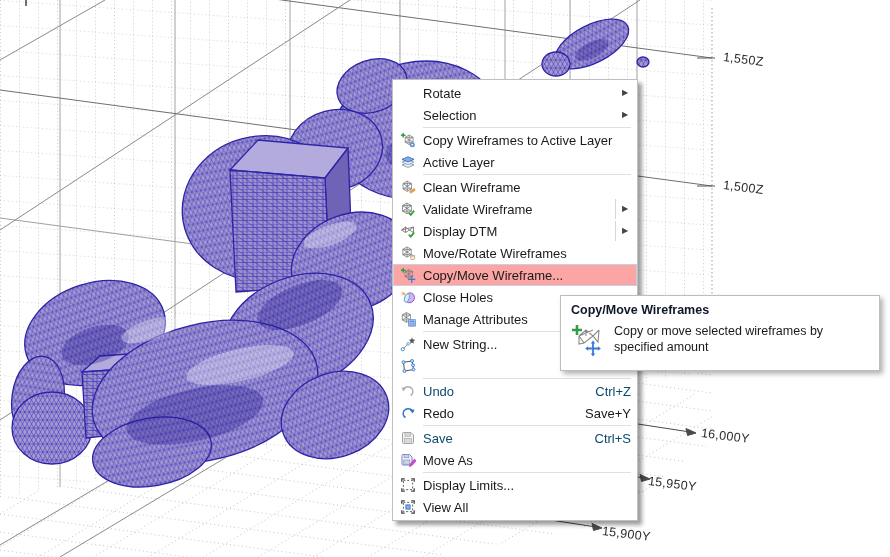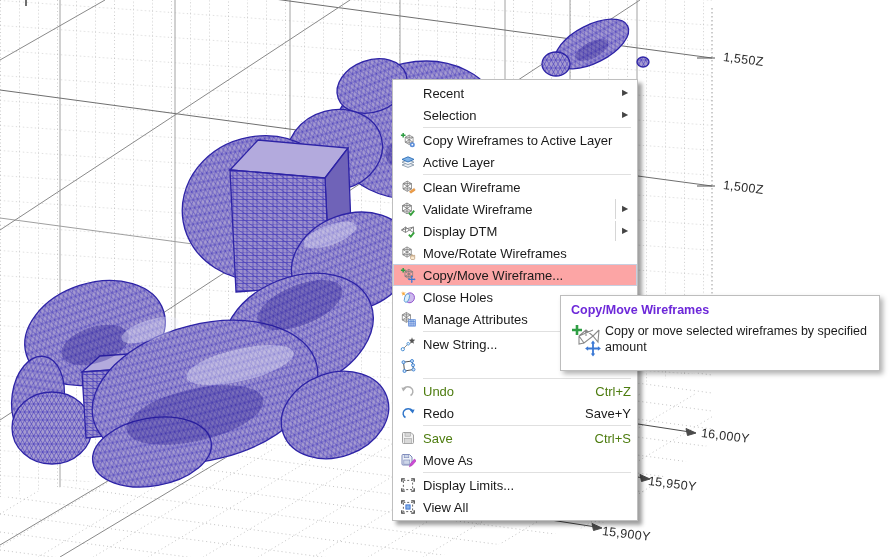--- a/index.html
+++ b/index.html
@@ -11,31 +11,31 @@
               transform-origin:left top;letter-spacing:.3px;white-space:nowrap;z-index:6;}
   
   .menu{position:absolute;left:392px;top:79px;width:246px;background:#fff;
         border:1px solid #bfbfbf;box-shadow:4px 4px 4px rgba(0,0,0,.38);
         z-index:10;padding:2px 0;box-sizing:border-box;}
   .mi{height:22px;display:flex;align-items:center;font-size:13px;color:#1a1a1a;
       padding-right:6px;box-sizing:border-box;}
   .mi .ico{width:30px;flex:0 0 30px;display:flex;justify-content:center;align-items:center;}
   .mi .lbl{flex:1;white-space:nowrap;overflow:hidden;}
   .mi .sc{white-space:nowrap;}
-  .mi.dis .lbl,.mi.dis .sc{color:#4d7c0f;}
+  .mi.dis .lbl,.mi.dis .sc{color:#0c4a6e;}
   .mi .arrow{width:12px;font-size:8px;color:#444;text-align:center;line-height:22px;}
   .mi.hl{background:#fca5a5;box-shadow:inset 0 0 0 1px #c7cfe0;}
   .sep{height:1px;background:#e0e0e0;margin:1px 6px 1px 30px;}
   .vline{width:1px;height:20px;background:#d6d6d6;margin-right:3px;}
   
   .tooltip{position:absolute;left:560px;top:295px;width:320px;background:#fff;
            border:1px solid #bdbdbd;box-shadow:3px 3px 5px rgba(0,0,0,.30);
            z-index:20;padding:7px 10px 9px 10px;box-sizing:border-box;}
-  .tt-title{font-weight:bold;font-size:12.5px;color:#6d28d9;}
-  .tt-body{display:flex;margin-top:6px;align-items:flex-start;}
+  .tt-title{font-weight:bold;font-size:12.5px;color:#0f172a;}
+  .tt-body{display:flex;margin-top:6px;gap:9px;align-items:flex-start;}
   .tt-text{font-size:12.5px;color:#1a1a1a;line-height:1.3;}
 </style>
 </head>
 <body>
 
 <div class="stage">
 
   <svg class="layer" width="890" height="557" style="z-index:0">
     <defs>
       <pattern id="wallgrid" width="19" height="25" patternUnits="userSpaceOnUse" patternTransform="skewY(4)">
@@ -275,21 +275,21 @@
 
   <div class="axis-label" style="left:724px;top:50px">1,550Z</div>
   <div class="axis-label" style="left:724px;top:178px">1,500Z</div>
   <div class="axis-label" style="left:702px;top:426px">16,000Y</div>
   <div class="axis-label" style="left:649px;top:474px">15,950Y</div>
   <div class="axis-label" style="left:603px;top:524px;z-index:15">15,900Y</div>
 
   <div class="menu">
     <div class="mi">
       <span class="ico"></span>
-      <span class="lbl">Recent</span>
+      <span class="lbl">Rotate</span>
       <span class="arrow">▶</span>
     </div>
     <div class="mi">
       <span class="ico"></span>
       <span class="lbl">Selection</span>
       <span class="arrow">▶</span>
     </div>
     <div class="sep"></div>
     <div class="mi">
       <span class="ico">

